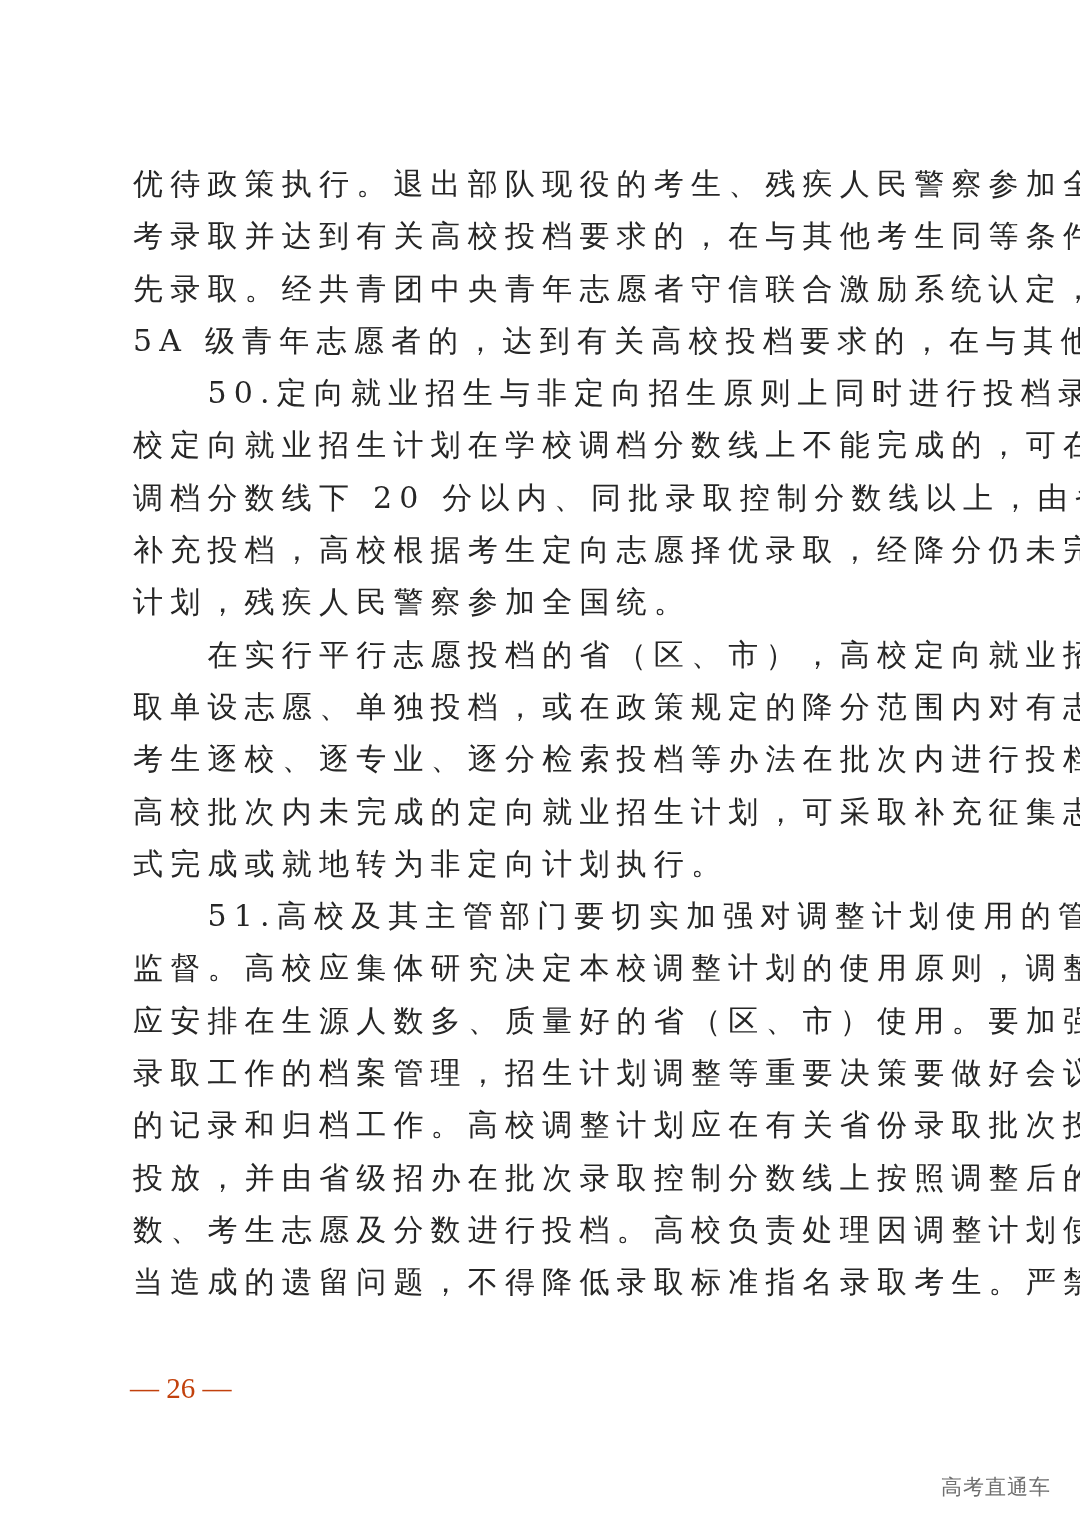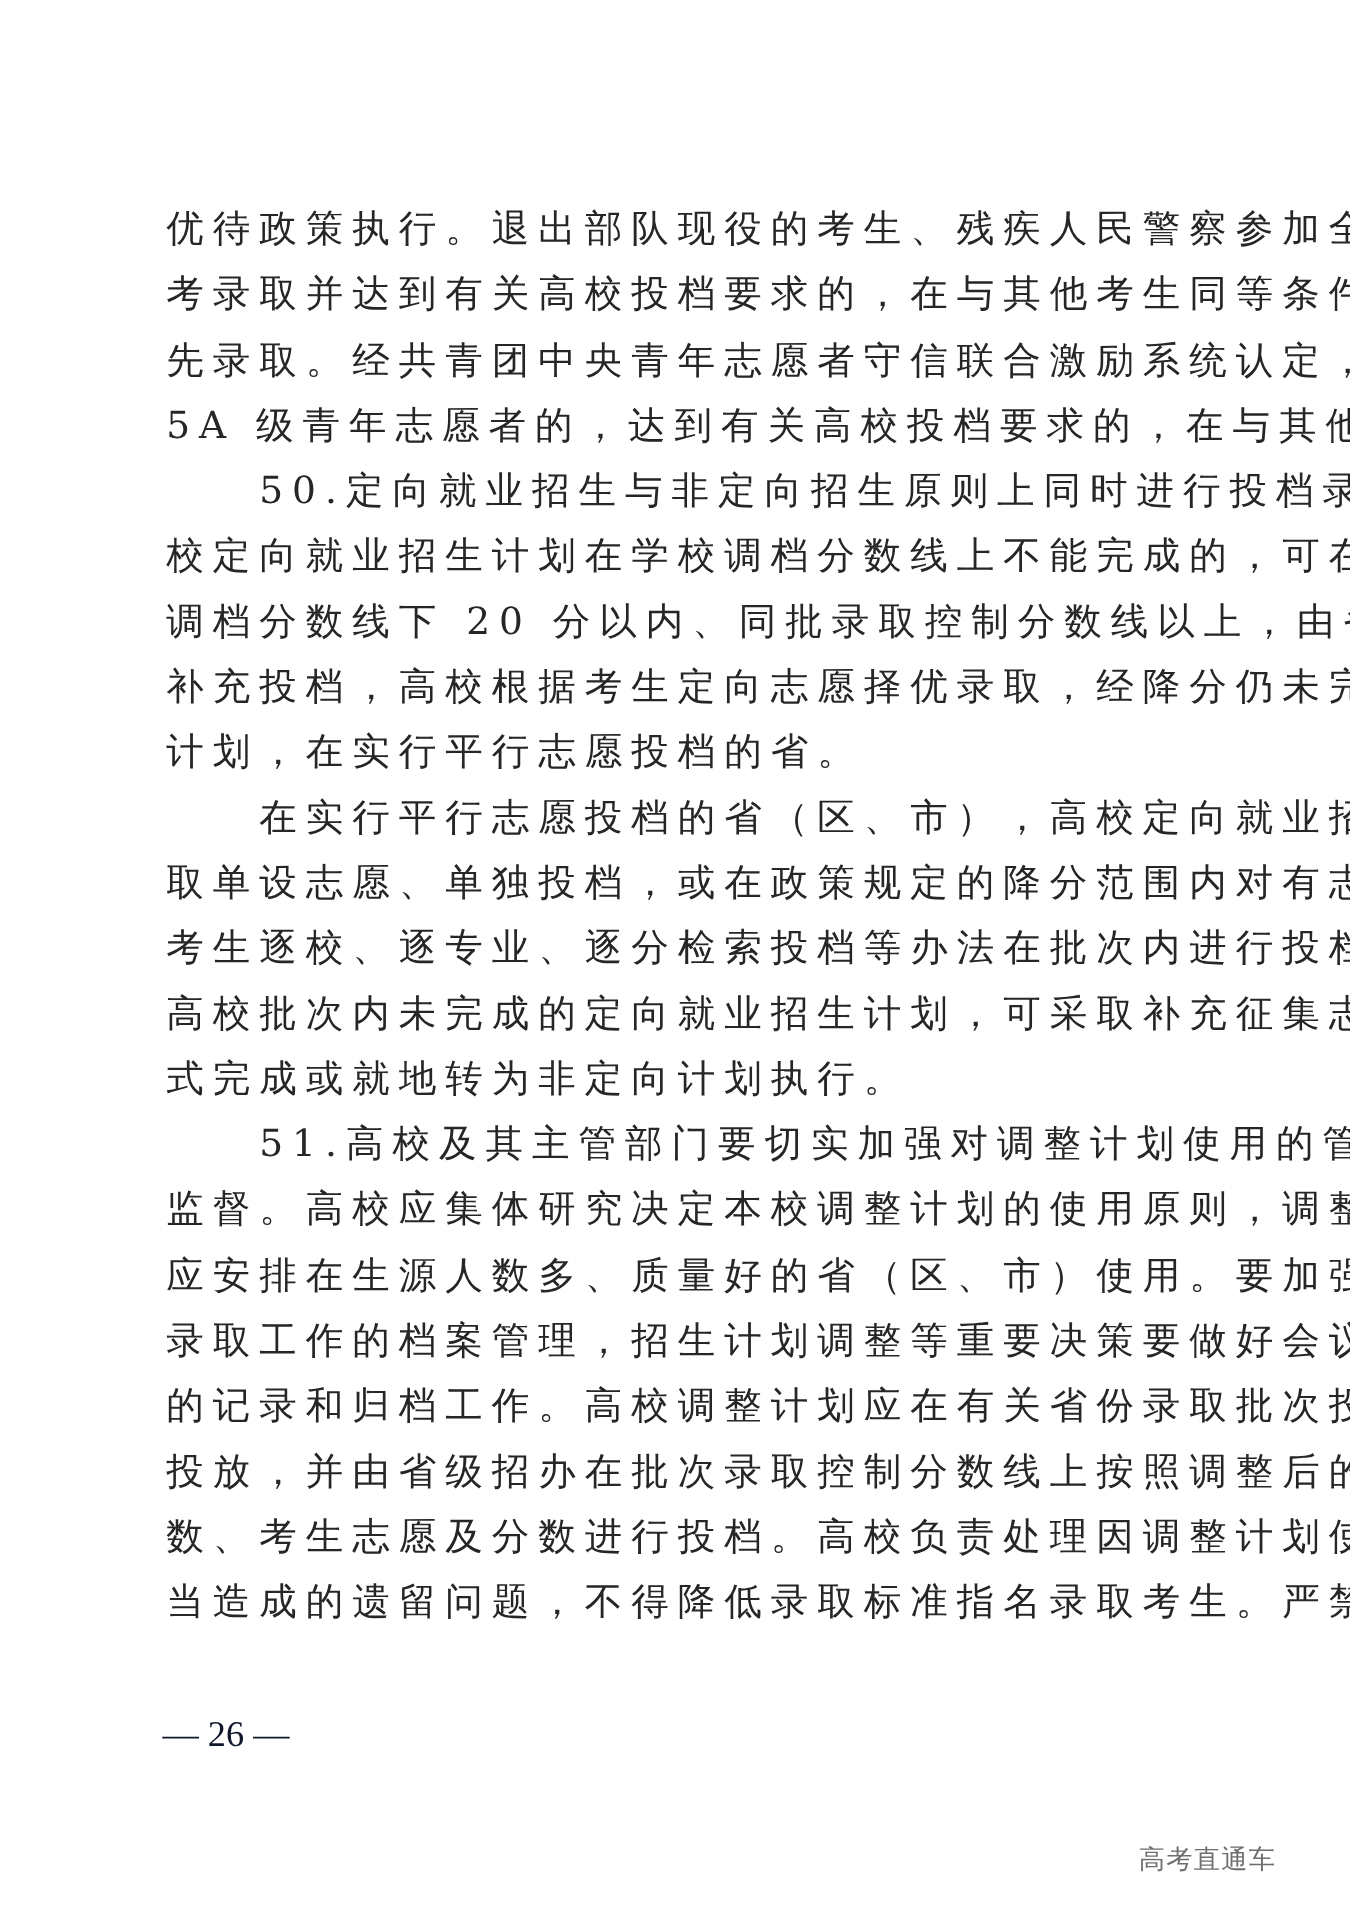--- a/index.html
+++ b/index.html
@@ -35,48 +35,48 @@
       white-space: nowrap;
       letter-spacing: 7.2px;
       color: #262626;
     }
     .line.indent { padding-left: 0; }
     .page-number {
       position: absolute;
       left: 130px;
       top: 1372px;
       font-size: 29px;
-      color: #0f172a;
+      color: #c2410c;
       font-family: "Liberation Serif", "DejaVu Serif", serif;
       white-space: pre;
     }
     .watermark {
       position: absolute;
-      left: 911px;
+      left: 941px;
       top: 1473px;
       font-size: 21px;
       color: #6e6e6e;
       font-family: "DejaVu Sans", "Liberation Sans", sans-serif;
       letter-spacing: 1px;
     }
   </style>
 </head>
 <body>
 
 <div class="page">
   <div class="body-text">
     <div class="line">优待政策执行。退出部队现役的考生、残疾人民警察参加全国统</div>
     <div class="line">考录取并达到有关高校投档要求的，在与其他考生同等条件下优</div>
     <div class="line">先录取。经共青团中央青年志愿者守信联合激励系统认定，获得</div>
     <div class="line">5A 级青年志愿者的，达到有关高校投档要求的，在与其他考生同</div>
     <div class="line indent">　　50.定向就业招生与非定向招生原则上同时进行投档录取。高</div>
     <div class="line">校定向就业招生计划在学校调档分数线上不能完成的，可在学校</div>
     <div class="line">调档分数线下 20 分以内、同批录取控制分数线以上，由省级招办</div>
     <div class="line">补充投档，高校根据考生定向志愿择优录取，经降分仍未完成的</div>
-    <div class="line">计划，在实行平行志愿投档的省。</div>
+    <div class="line">计划，残疾人民警察参加全国统。</div>
     <div class="line indent">　　在实行平行志愿投档的省（区、市），高校定向就业招生可采</div>
     <div class="line">取单设志愿、单独投档，或在政策规定的降分范围内对有志愿的</div>
     <div class="line">考生逐校、逐专业、逐分检索投档等办法在批次内进行投档录取。</div>
     <div class="line">高校批次内未完成的定向就业招生计划，可采取补充征集志愿方</div>
     <div class="line">式完成或就地转为非定向计划执行。</div>
     <div class="line indent">　　51.高校及其主管部门要切实加强对调整计划使用的管理和</div>
     <div class="line">监督。高校应集体研究决定本校调整计划的使用原则，调整计划</div>
     <div class="line">应安排在生源人数多、质量好的省（区、市）使用。要加强招生</div>
     <div class="line">录取工作的档案管理，招生计划调整等重要决策要做好会议研究</div>
     <div class="line">的记录和归档工作。高校调整计划应在有关省份录取批次投档前</div>

